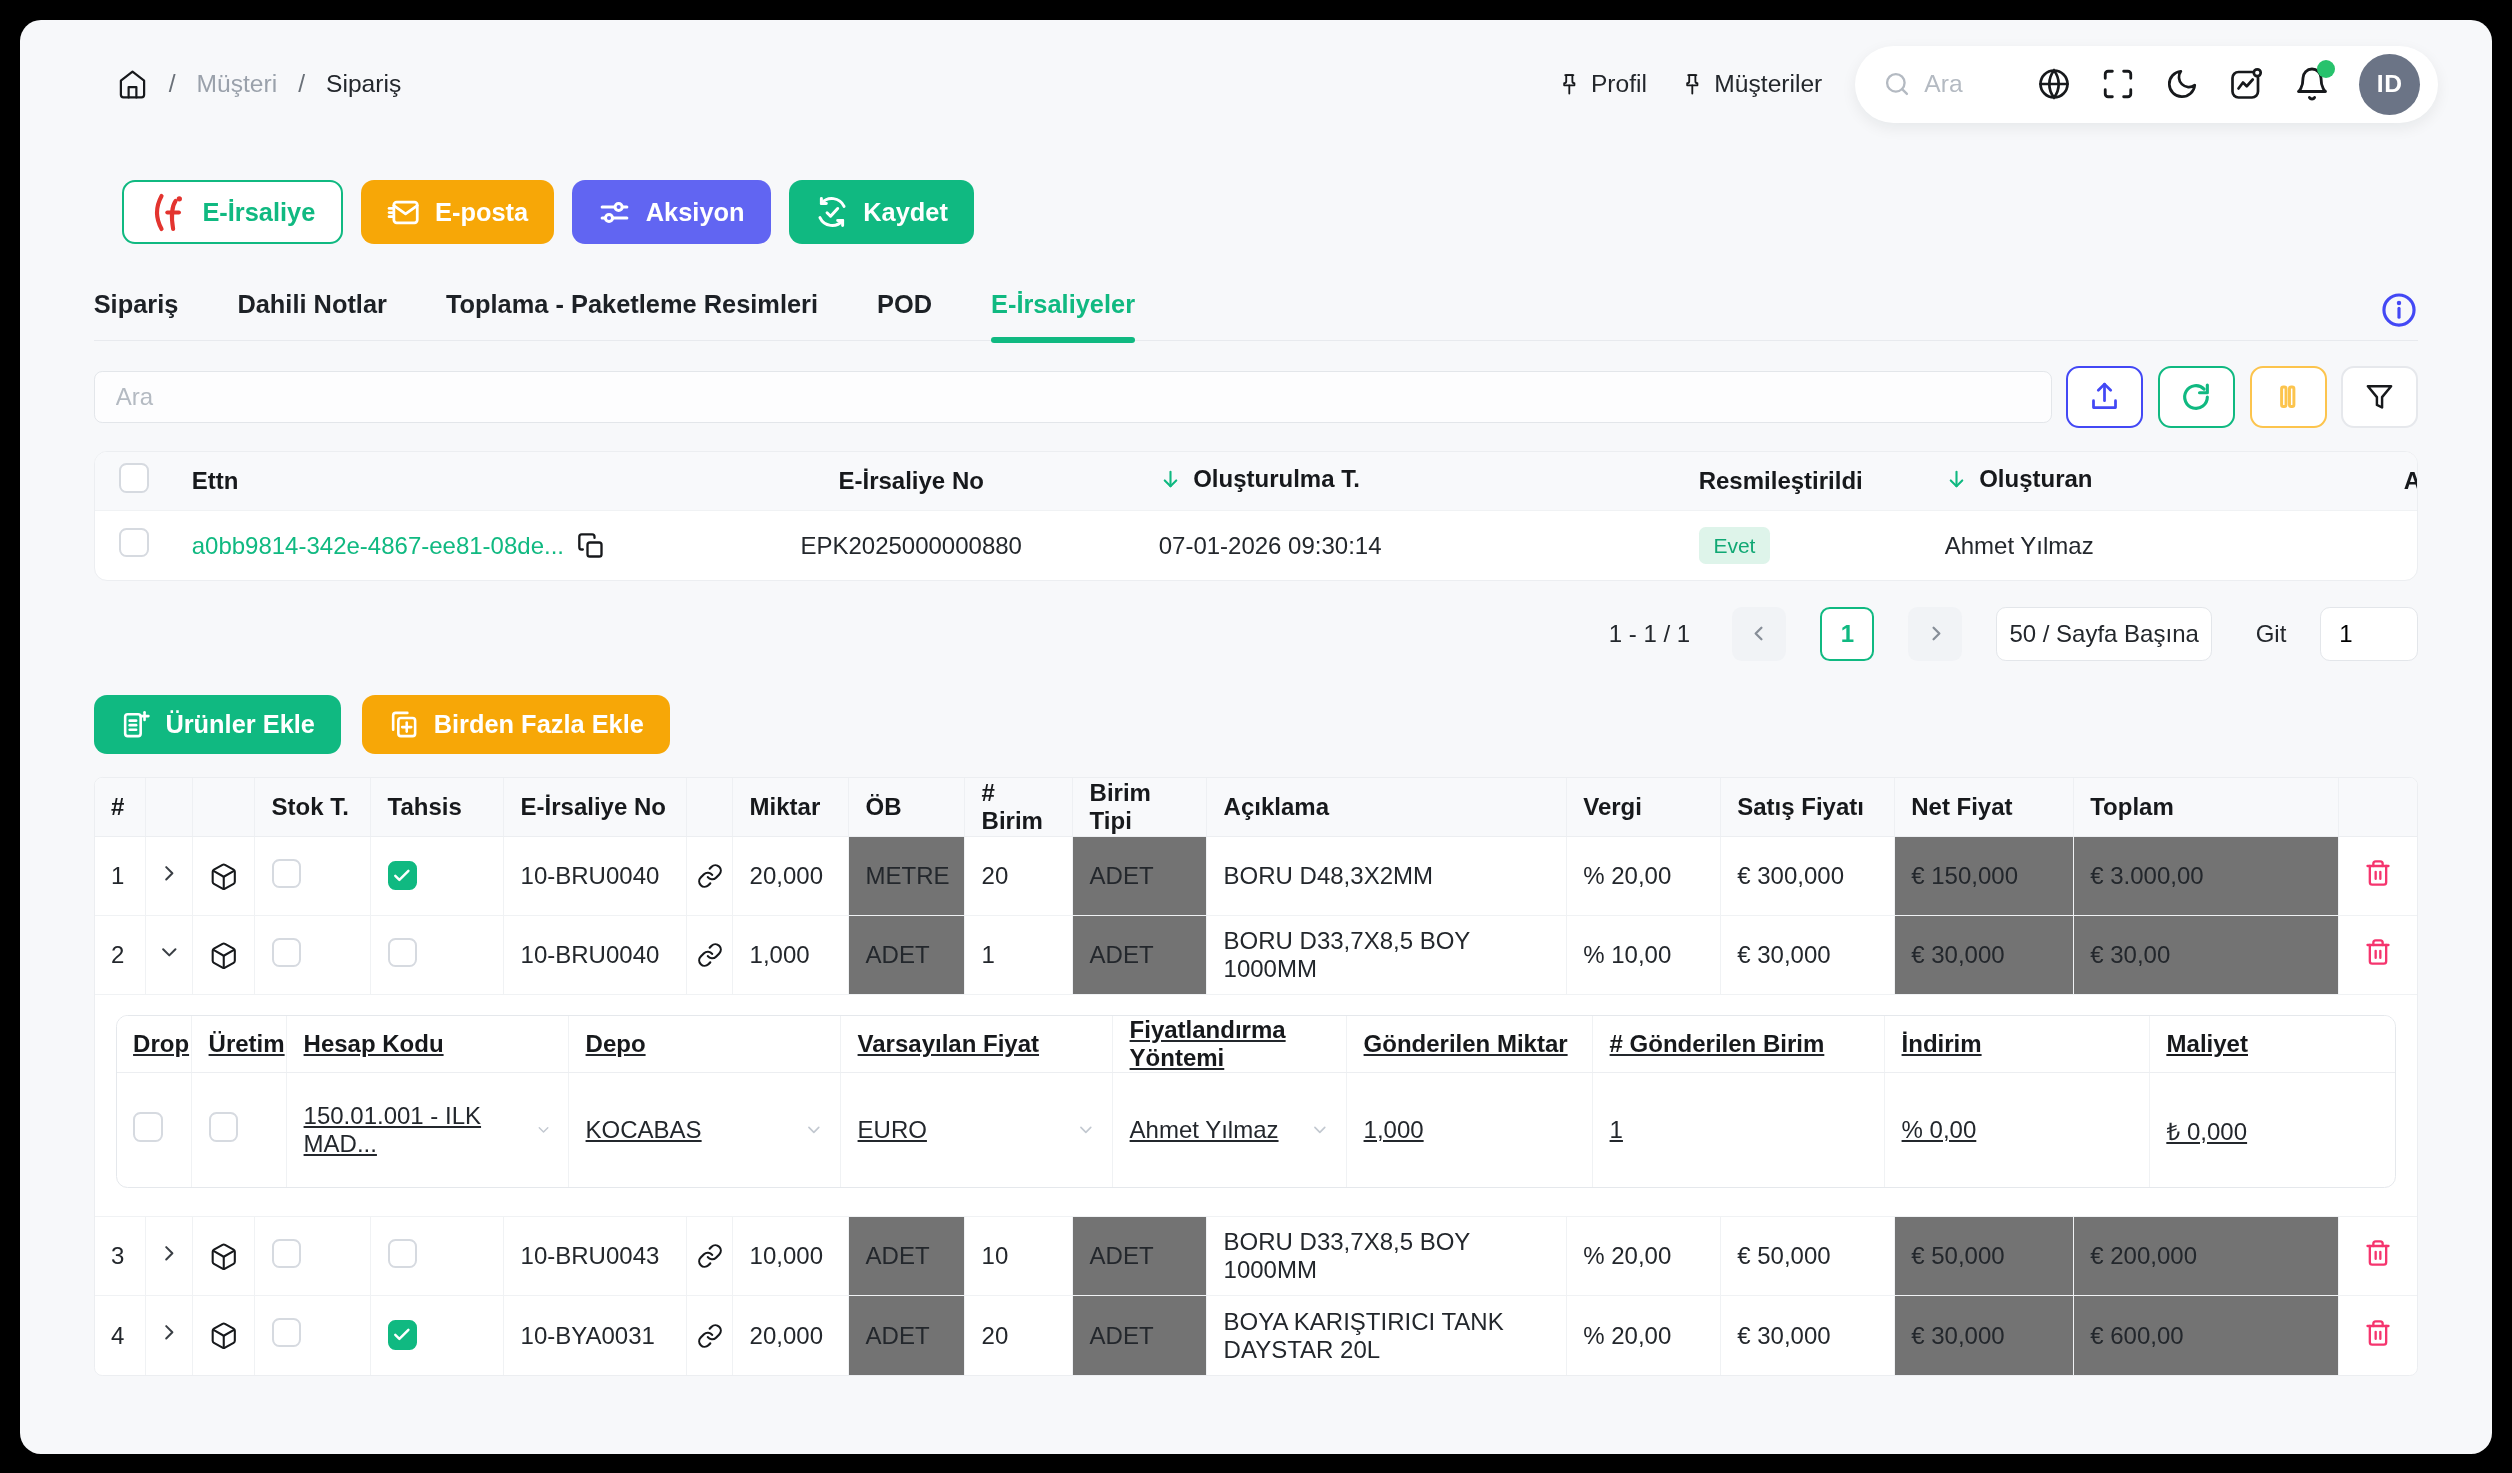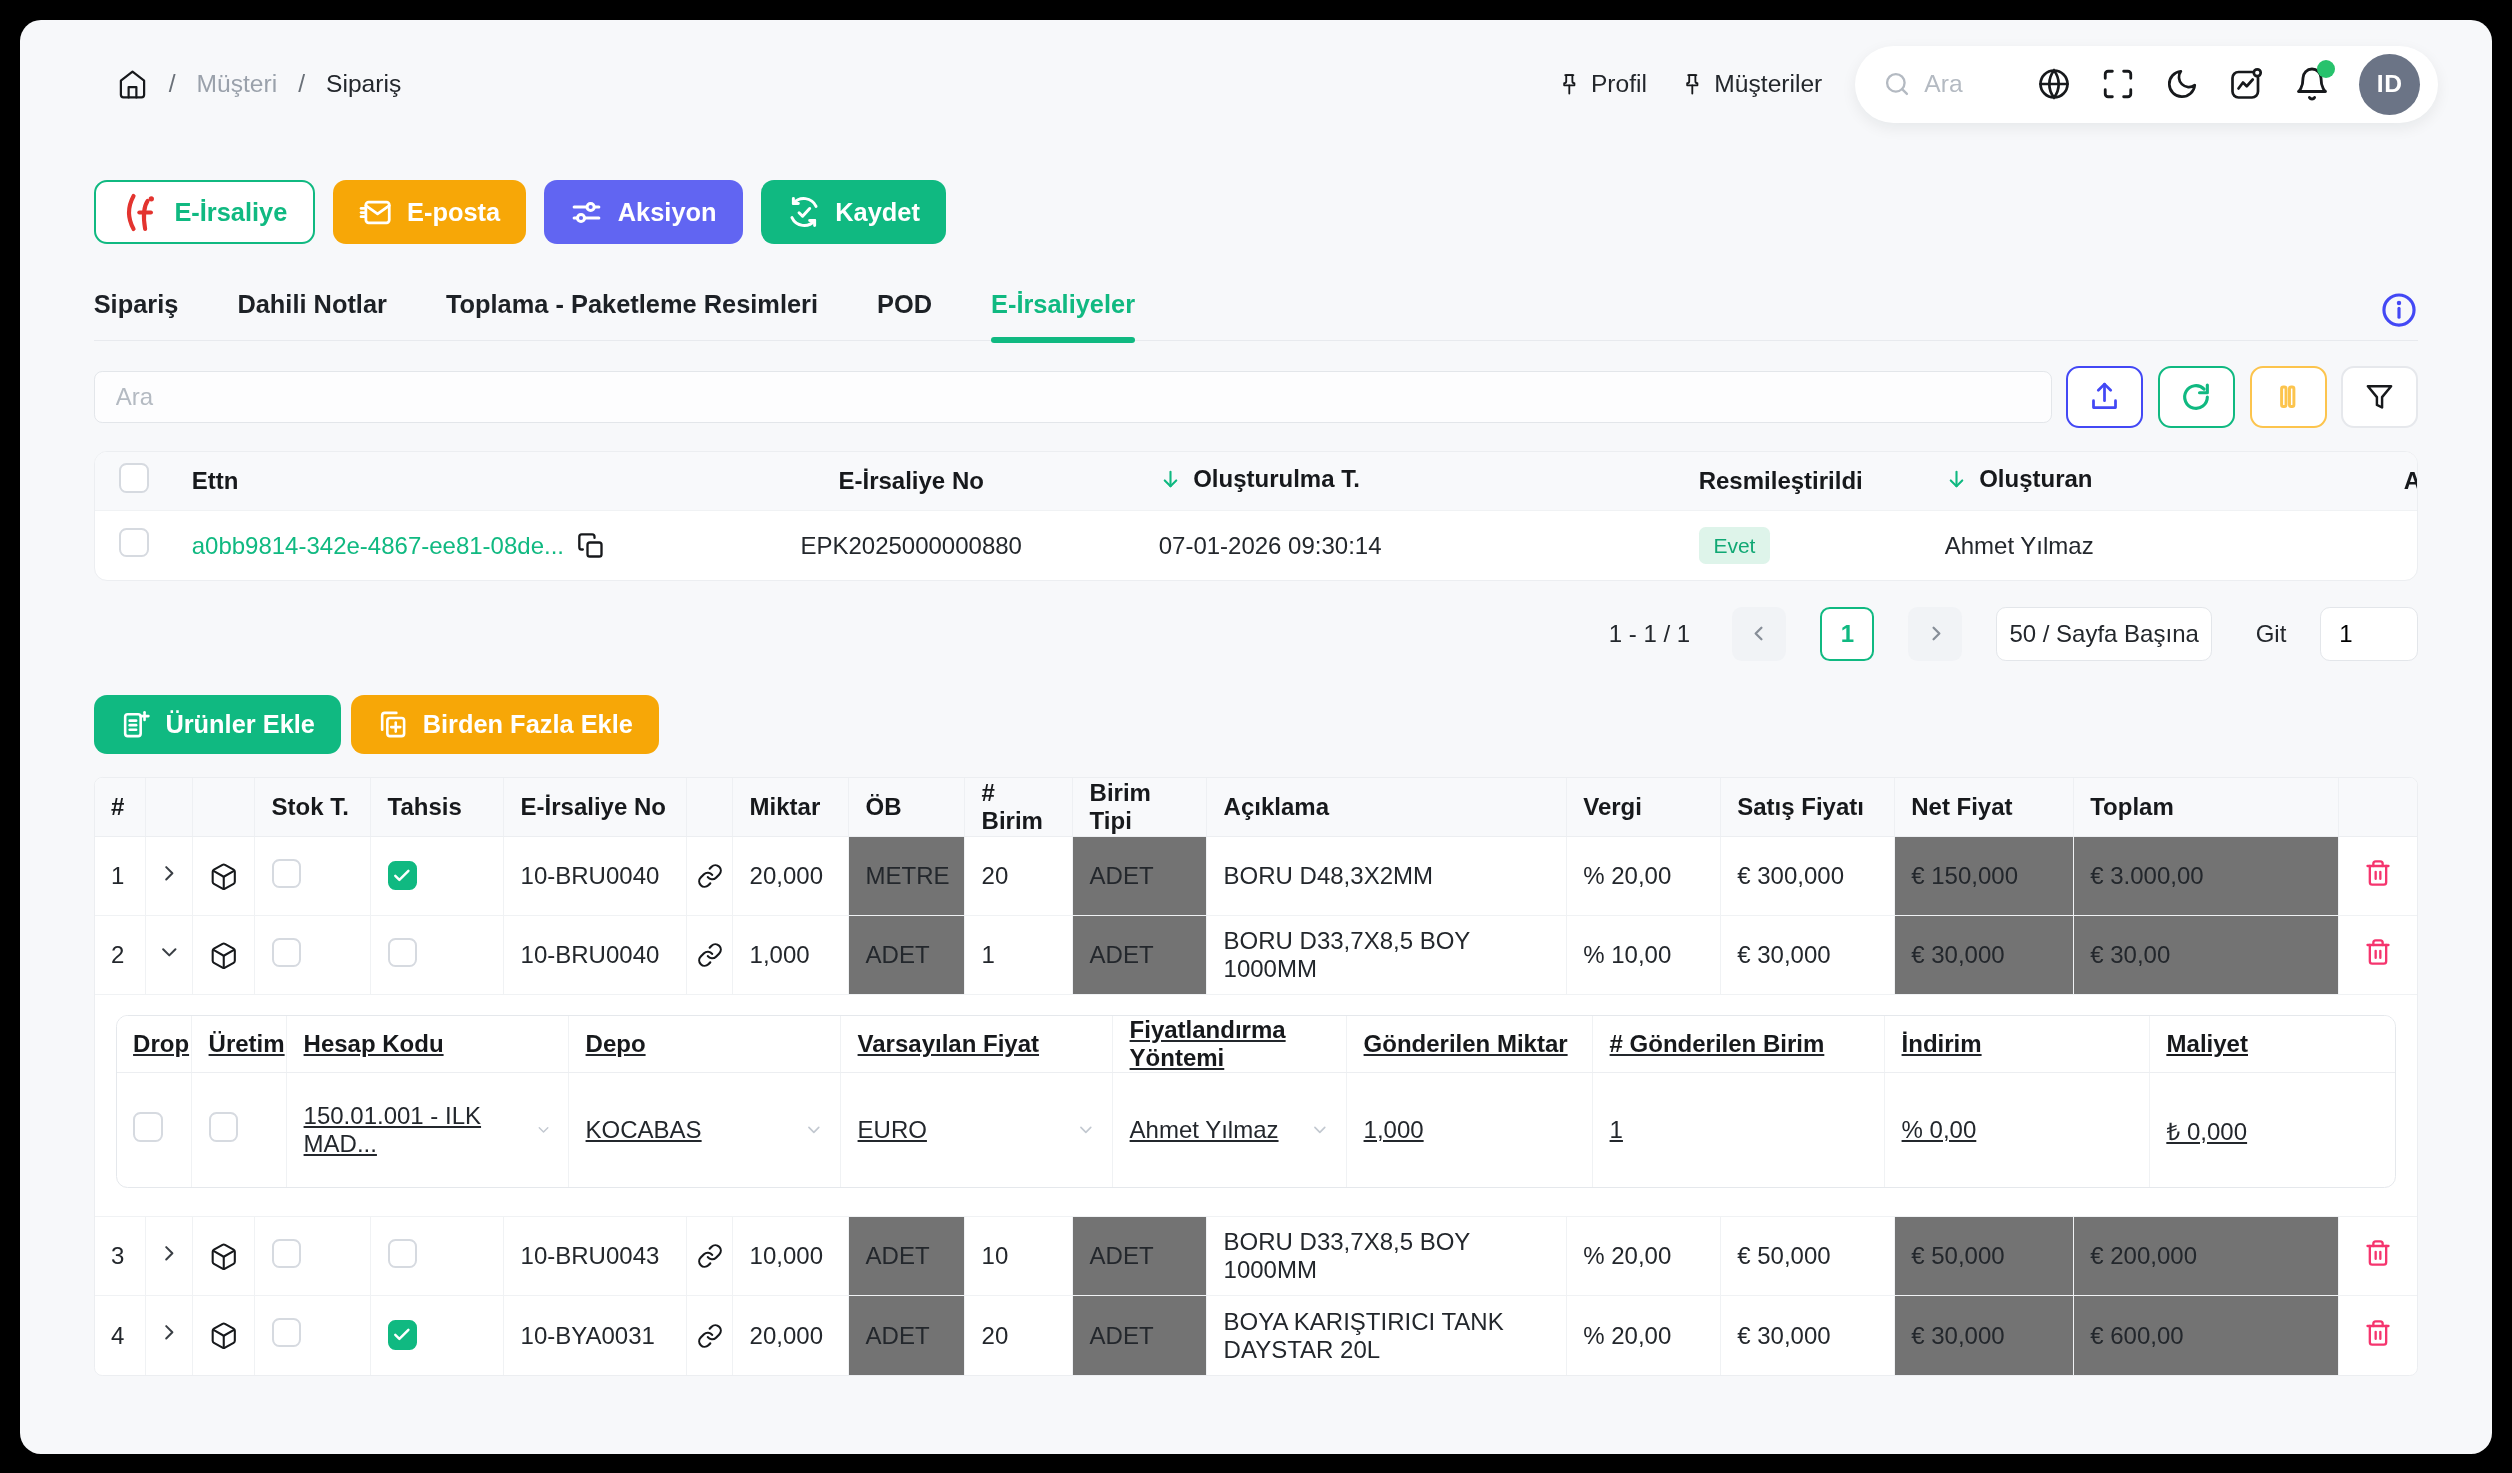--- a/index.html
+++ b/index.html
@@ -19,21 +19,21 @@
   .pill-search { display:flex; align-items:center; gap:13px; color:#b4bac2; font-size:24.6px; min-width:123px; }
   .icon-btn { display:flex; align-items:center; justify-content:center; position:relative; cursor:pointer; }
   .avatar { width:61px; height:61px; border-radius:50%; background:#6b7486; color:#fff; font-size:24.6px; font-weight:700; display:flex; align-items:center; justify-content:center; letter-spacing:0.8px; }
   .bell-dot { position:absolute; top:-6.6px; right:-4.9px; width:18px; height:18px; border-radius:50%; background:#27c26c; }
 
   
   .main { padding:0 74px; }
   .title-row { margin-top:43px; display:flex; align-items:center; justify-content:space-between; }
   .title-left { display:flex; align-items:center; gap:21px; }
   h1 { font-size:38px; font-weight:700; letter-spacing:0.4px; color:#17191c; }
-  .title-actions { display:flex; gap:18px; }
+  .title-actions { display:flex; gap:18px;margin-left:28px; }
   .abtn { height:64px; border-radius:13px; display:flex; align-items:center; gap:14.7px; padding:0 26px; font-size:25.4px; font-weight:600; cursor:pointer; border:none; }
   .abtn.outline-green { background:#fff; border:2.5px solid #10b981; color:#10b981; }
   .abtn.amber { background:#f7a707; color:#fff; }
   .abtn.indigo { background:#6165f2; color:#fff; }
   .abtn.green { background:#10b981; color:#fff; }
 
   
   .tabs-row { margin-top:46px; display:flex; align-items:flex-end; justify-content:space-between; border-bottom:1.6px solid #e8eaee; }
   .tabs { display:flex; gap:59px; }
   .tab { font-size:25.4px; font-weight:600; color:#1d2126; padding-bottom:21px; cursor:pointer; position:relative; }
@@ -77,21 +77,21 @@
   .pg-btn { width:54px; height:54px; border-radius:9.8px; background:#f1f3f6; display:flex; align-items:center; justify-content:center; color:#878e98; cursor:pointer; }
   .pg-cur { width:54px; height:54px; border-radius:9.8px; background:#fff; border:2.5px solid #10b981; color:#10b981; display:flex; align-items:center; justify-content:center; font-weight:600; cursor:pointer; }
   .pg-per { height:54px; border:1.6px solid #e3e6ea; border-radius:9.8px; background:#fff; display:flex; align-items:center; padding:0 12px; cursor:pointer; }
   .pg-git { margin-left:9.8px; }
   .pg-input { width:98px; height:54px; border:1.6px solid #e3e6ea; border-radius:9.8px; padding:0 18px; font-size:24px; outline:none; }
 
   
   .section-title { margin-top:51px; display:inline-block; font-size:25.4px; font-weight:600; color:#10b981; padding-bottom:16.4px; position:relative; }
   .section-rule { border-bottom:1.6px solid #e8eaee; position:relative; }
   .section-title::after { content:""; position:absolute; left:0; bottom:-1.6px; width:270px; height:6.6px; background:#10b981; border-radius:3.3px; }
-  .addbtn-row { margin-top:34px; display:flex; gap:10px; }
+  .addbtn-row { margin-top:34px; display:flex; gap:21px; }
 
   
   .t2 th { border-right:1.6px solid #eef0f3; border-bottom:1.6px solid #eceef1; height:59px; padding:0 16.4px; }
   .t2 td { border-right:1.6px solid #f0f2f4; border-top:1.6px solid #f0f2f4; height:79px; padding:0 16.4px; }
   .t2 th:last-child, .t2 td:last-child { border-right:none;text-decoration:underline; }
   .t2 .shade { background:#737373; }
   .t2 .c-center { text-align:center; padding:0 6.6px; }
   .chev { color:#3a3f45; cursor:pointer; display:inline-flex; }
   .exp-cell { padding:0 !important; height:auto !important; }
   .subcard { margin:19.7px 21px 28px; border:1.6px solid #e5e8ec; border-radius:11.5px; overflow:hidden; background:#fff; }

